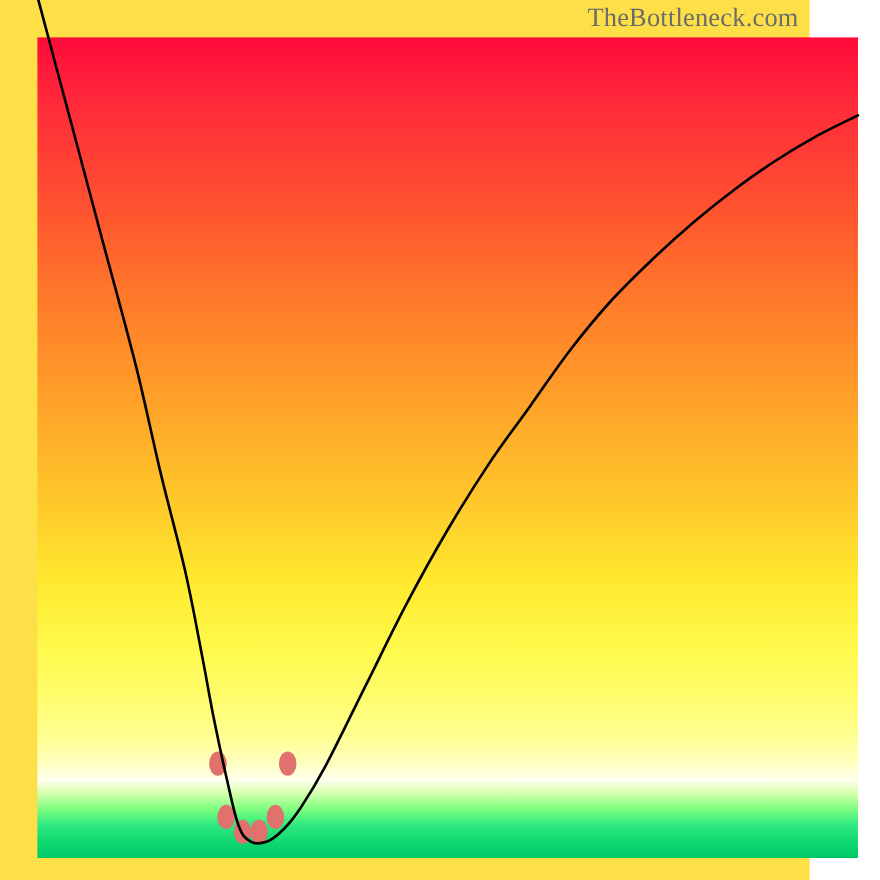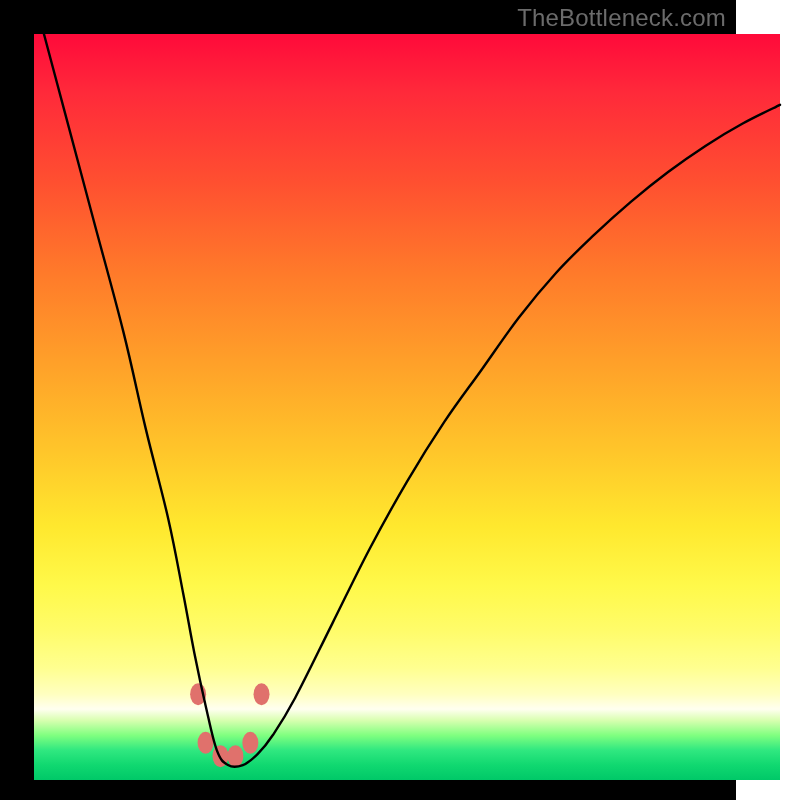--- a/index.html
+++ b/index.html
@@ -7,21 +7,22 @@
     padding: 0;
     width: 800px;
     height: 800px;
     overflow: hidden;
     font-family: Arial, Helvetica, sans-serif;
   }
   .stage {
     position: relative;
     width: 736px;
     height: 800px;
-    background: #000000;
+    background: #fde047;
+    font-family: Liberation Serif, serif;
   }
   .plot-area {
     position: absolute;
     left: 34px;
     top: 34px;
     width: 746px;
     height: 746px;
     
     background: linear-gradient(
       to bottom,

